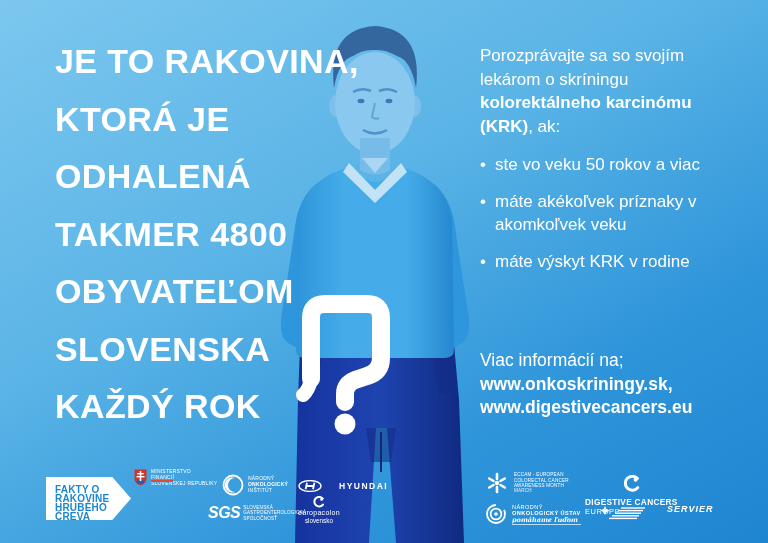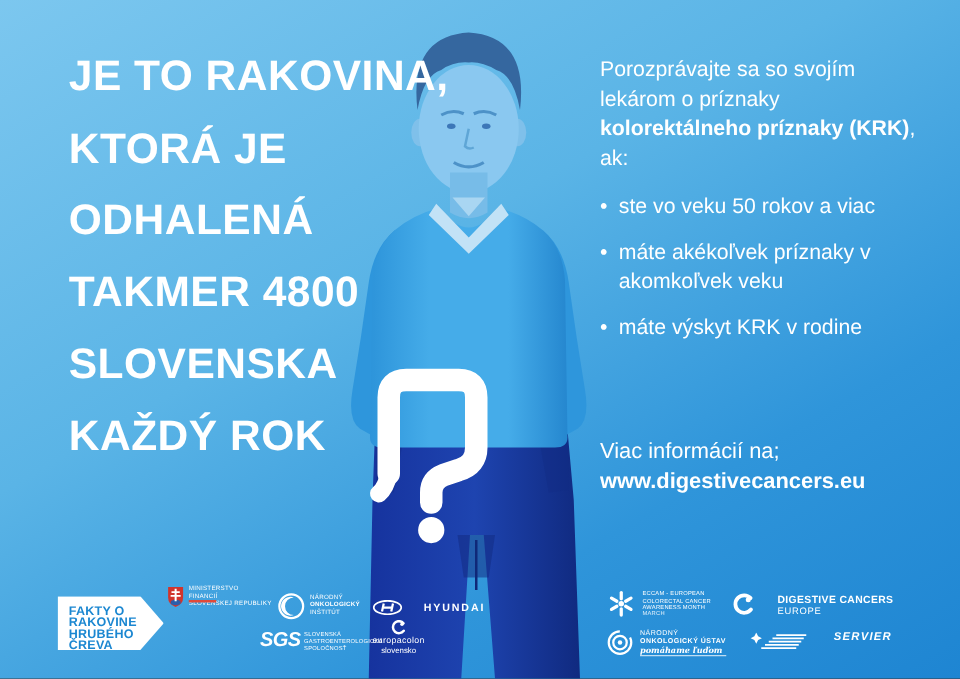--- a/index.html
+++ b/index.html
@@ -36,21 +36,21 @@
   .nie{left:88px;top:36px;gap:3px;}
   .nie .n1{font-size:15px;font-weight:700;letter-spacing:1px;line-height:14px;}
   .nie .n2{font-size:6px;font-weight:700;letter-spacing:1.3px;}
   .sgs{left:162px;top:43px;gap:3px;justify-content:space-between;}
   .sgs .abbr{font-size:16px;font-weight:700;font-style:italic;letter-spacing:-.5px;}
   .tt4{font-size:4.6px;line-height:5.4px;letter-spacing:.2px;text-transform:uppercase;}
   .euro{left:252px;top:35px;flex-direction:column;gap:1px;text-align:center;}
   .euro .e1{font-size:7px;letter-spacing:.3px;}
   .euro .e2{font-size:6.3px;}
   .eccam{left:4px;top:10px;gap:5px;}
-  .dce{left:104px;top:13px;gap:18px;}
+  .dce{left:104px;top:13px;gap:5px;flex-direction:column;}
   .dce .d1{font-size:8.3px;font-weight:700;letter-spacing:.3px;line-height:9px;}
   .dce .d2{font-size:7.5px;letter-spacing:.6px;line-height:9px;}
   .nou{left:4px;top:42px;gap:5px;}
   .nou .n1{font-size:5.6px;letter-spacing:.4px;line-height:6.5px;}
   .nou .n2{font-size:5.6px;font-weight:700;letter-spacing:.4px;line-height:6.5px;}
   .nou .script{font-size:6.5px;font-style:italic;font-family:"DejaVu Serif",serif;line-height:7px;border-bottom:.5px solid rgba(255,255,255,.7);font-weight:bold;}
   .servier{left:118px;top:45px;flex-direction:row;align-items:flex-start;gap:0;}
   .servier .word{font-size:9px;font-weight:700;font-style:italic;letter-spacing:1px;margin-left:16px;margin-top:-2px;}
 </style>
 </head>
@@ -104,46 +104,48 @@
     <path d="M18 95 L18 34 Q18 20 32 20 L74 20 Q88 20 88 34 L88 74 Q88 88 74 92 L62 96 Q52 100 52 110 L52 118" fill="none" stroke="#ffffff" stroke-width="18" stroke-linecap="round" stroke-linejoin="round"></path>
     <path d="M18 95 Q16 106 10 111" fill="none" stroke="#ffffff" stroke-width="14" stroke-linecap="round"></path>
     <circle cx="52" cy="140" r="10.5" fill="#ffffff"></circle>
   </svg>
 
   <div class="abs headline">
     <div>JE TO RAKOVINA,</div>
     <div>KTORÁ JE</div>
     <div>ODHALENÁ</div>
     <div>TAKMER 4800</div>
+    <div>OBYVATEĽOM</div>
     <div>SLOVENSKA</div>
     <div>KAŽDÝ ROK</div>
   </div>
 
   <div class="abs advice">
     <div>
-      <span>Porozprávajte sa so svojím lekárom o príznaky </span><span class="b">kolorektálneho príznaky (KRK)</span><span>, ak:</span>
+      <span>Porozprávajte sa so svojím lekárom o skríningu </span><span class="b">kolorektálneho karcinómu (KRK)</span><span>, ak:</span>
     </div>
     <ul class="bullets">
       <li>
         <span class="dot">•</span>
         <span>ste vo veku 50 rokov a viac</span>
       </li>
       <li>
         <span class="dot">•</span>
         <span>máte akékoľvek príznaky v akomkoľvek veku</span>
       </li>
       <li>
         <span class="dot">•</span>
         <span>máte výskyt KRK v rodine</span>
       </li>
     </ul>
   </div>
 
   <div class="abs more">
     <div>Viac informácií na;</div>
+    <div class="url">www.onkoskriningy.sk,</div>
     <div class="url">www.digestivecancers.eu</div>
   </div>
 
   <div class="abs logos-left">
 
     <div class="fakty abs">
       <div>FAKTY O</div>
       <div>RAKOVINE</div>
       <div>HRUBÉHO ČREVA</div>
     </div>

